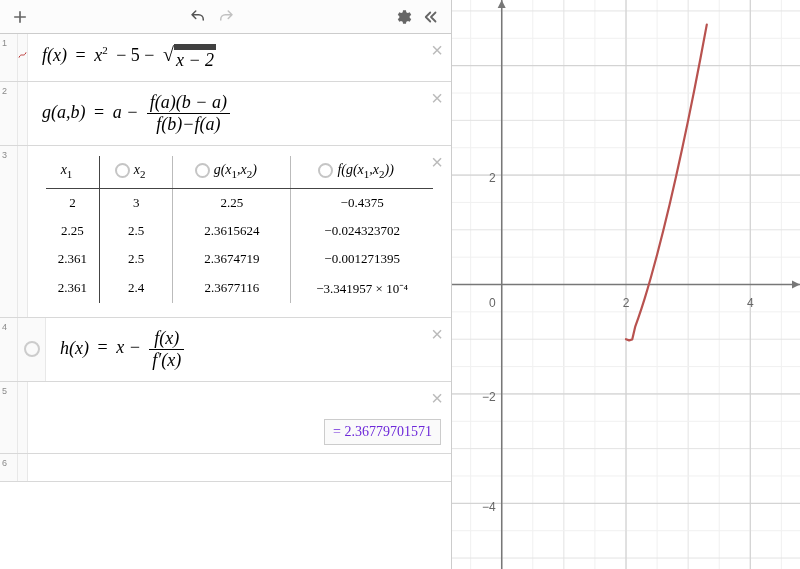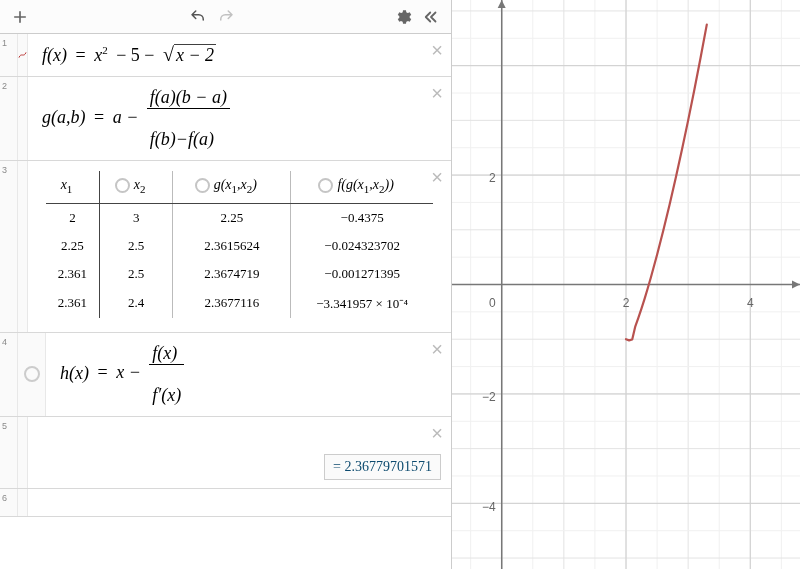--- a/index.html
+++ b/index.html
@@ -15,40 +15,40 @@
   .expr-row { display: flex; border-bottom: 1px solid #d8d8d8; position: relative; background: #fff; }
   .row-index { width: 18px; font-size: 9px; color: #8a8a8a; padding: 4px 2px 0 2px; user-select: none; border-right: 1px solid #e8e8e8; background:#fafafa; text-align:left; }
   .row-gutter { width: 10px; background:#fafafa; border-right:1px solid #e8e8e8; }
   .row-gutter-empty { width: 28px; background:#fafafa; border-right:1px solid #e8e8e8; display:flex; align-items:center; justify-content:center; }
   .row-gutter-empty .circle { width:16px; height:16px; border:2.5px solid #ccc; border-radius:50%; }
   .row-body { flex: 1; padding: 10px 14px; position: relative; display:flex; align-items:center; }
   .close-x { position: absolute; top: 6px; right: 8px; color: #bbb; font-size: 20px; cursor: pointer; line-height: 1; }
   .desmos-icon { width: 22px; height: 22px; }
   .italic { font-style: italic; font-family: 'Times New Roman', serif; }
   .math { font-family: 'Times New Roman', serif; font-size: 18px; white-space: nowrap; }
-  .frac { display:inline-block; vertical-align: middle; text-align:left; }
+  .frac { display:inline-block; vertical-align: middle; text-align:center; }
   .frac .num { display:block; border-bottom:1px solid #000; padding:0 3px; }
-  .frac .den { display:block; padding:0 3px;margin-top:20px; }
+  .frac .den { display:block; padding:0 3px; }
   .sqrt { display:inline-flex; align-items:stretch; }
   .sqrt .rad { font-size:20px; line-height:1; }
-  .sqrt .arg { border-top:1px solid #404040; padding:0 2px; }
+  .sqrt .arg { border-top:6px solid #404040; padding:0 2px; }
   .sup { font-size:11px; vertical-align: super; }
   .sub { font-size:11px; vertical-align: sub; }
   
   .tablewrap { padding: 10px 18px 14px 18px; width:100%; }
   table.dt { width: 100%; border-collapse: collapse; font-family:'Times New Roman', serif; font-size:14px; }
   table.dt th { padding:6px 16px 8px 4px; font-weight:normal; border-bottom:1px solid #444; border-right:1px solid #bbb; position:relative; }
   table.dt th:first-child { border-right:1px solid #444; }
   table.dt th:last-child { border-right:none;margin-top:16px; }
   table.dt td { padding:6px 4px; text-align:center; border-right:1px solid #bbb; font-size:13px; }
   table.dt td:first-child { border-right:1px solid #444; }
   table.dt td:last-child { border-right:none; }
   .hcircle { display:inline-block; width:15px; height:15px; border:2.5px solid #c5c5c5; border-radius:50%; vertical-align:middle; margin-right:4px; }
   .result-box { position:absolute; right:10px; bottom:8px; border:1px solid #ccc; background:#fafafa; padding:4px 8px; font-family:'Times New Roman',serif; font-size:14px; color:#4a6; color:#444; }
-  .result-box { color:#0c4a6e; }
+  .result-box { color:#6d28d9; }
   
   .graph-svg { position:absolute; inset:0; }
 </style>
 </head>
 <body>
 
 <div class="app">
   <div class="left">
     <div class="toolbar">
       <div class="btn">

